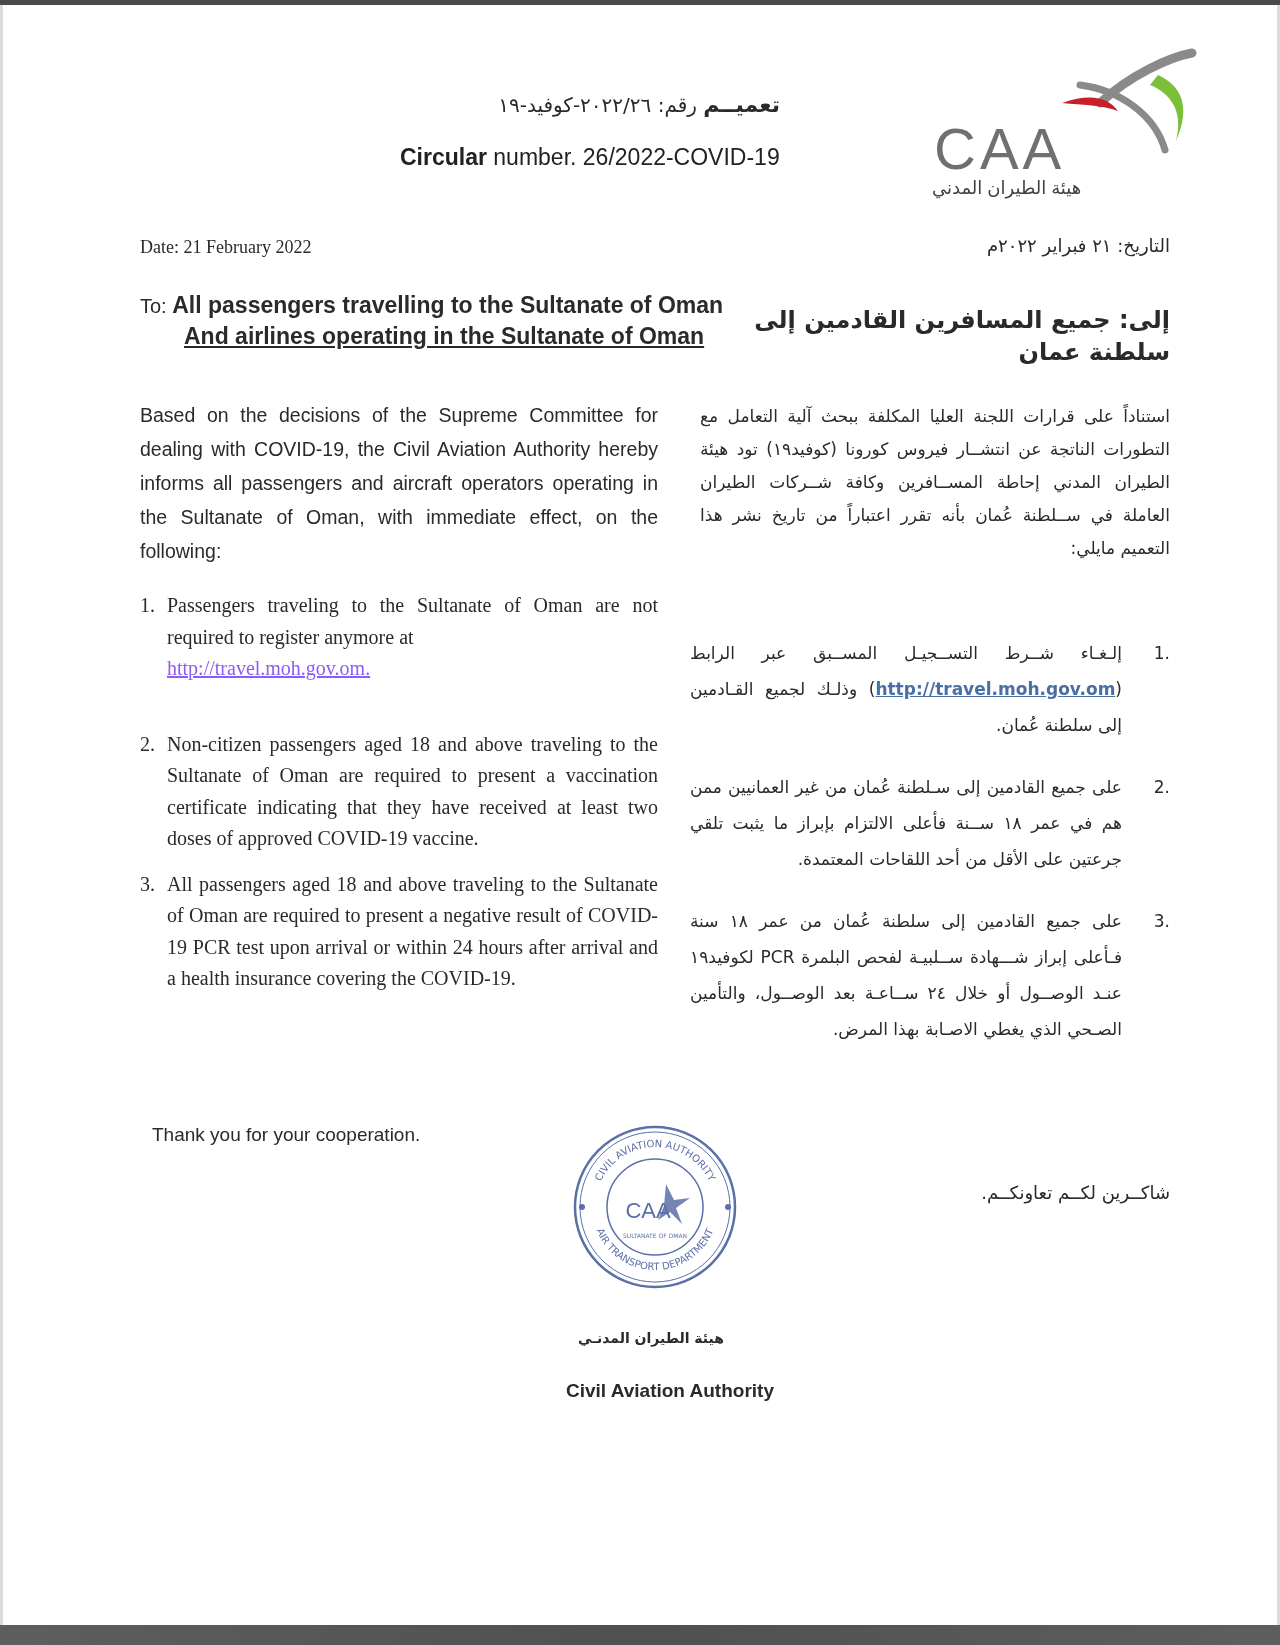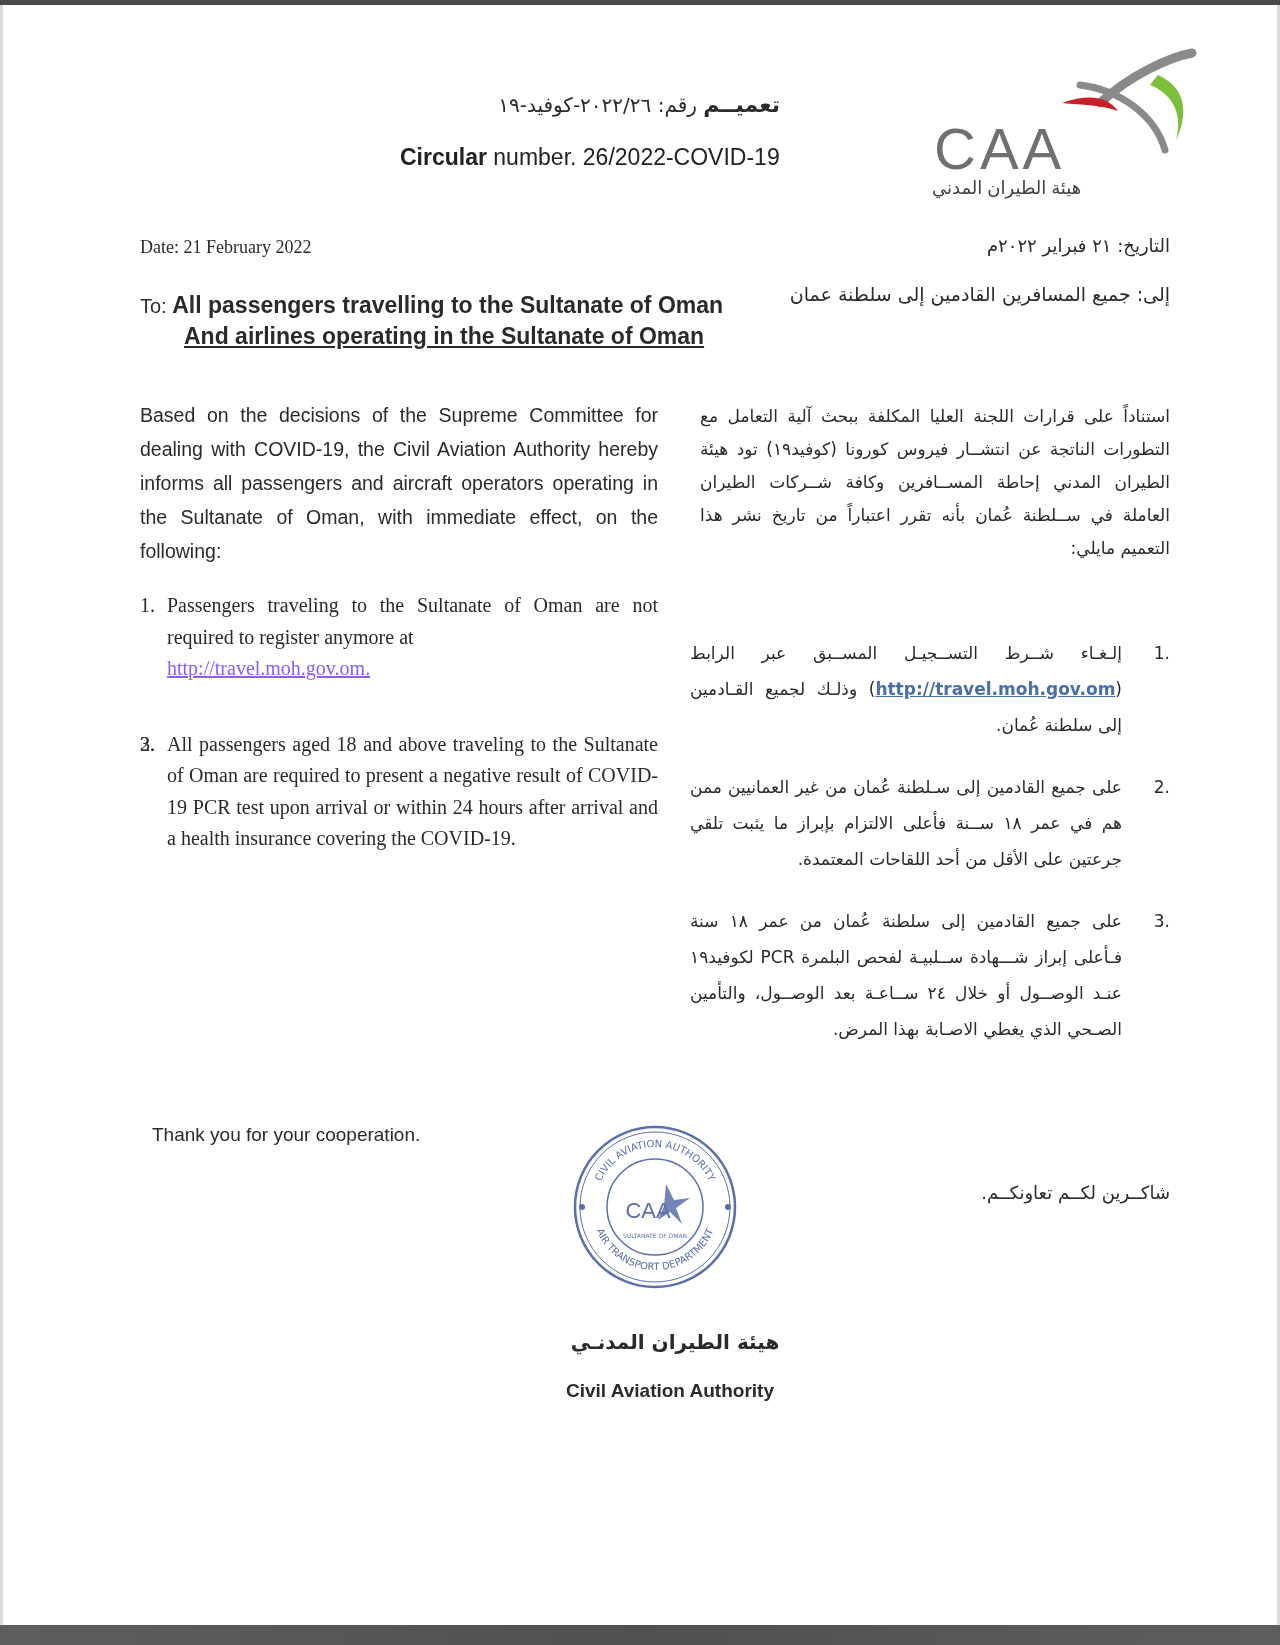--- a/index.html
+++ b/index.html
@@ -29,21 +29,21 @@
   .circ-en { left: 400px; top: 144px; font-size: 23px; color: #222; white-space: nowrap; }
   .circ-en b { font-weight: bold; }
 
   .date-en { left: 140px; top: 237px; font-size: 18px; font-family: Liberation Serif, serif; }
   .date-ar { right: 110px; top: 235px; font-size: 18px; }
 
   .to-en { left: 140px; top: 290px; font-size: 20px; line-height: 30px; }
   .to-en .lbl { font-weight: normal; }
   .to-en .l1, .to-en .l2 { font-weight: bold; font-size: 23px; }
   .to-en .l2 { text-decoration: underline; margin-left: 44px; display: inline-block; }
-  .to-ar { right: 110px; top: 278px; width: 420px; font-size: 19px; font-weight: normal; line-height: 32px; }
+  .to-ar { right: 110px; top: 304px; width: 420px; font-size: 24px; font-weight: bold; line-height: 32px; }
   .to-ar .l2 { text-decoration: underline; display: inline-block; margin-right: 36px; }
 
   .intro-en { left: 140px; top: 398px; width: 518px; font-size: 19.5px; line-height: 34px; text-align: justify; }
   .intro-ar { right: 110px; top: 400px; width: 470px; font-size: 17px; line-height: 33px; text-align: justify; }
 
   ol.items-en { position: absolute; left: 140px; top: 590px; width: 518px; margin: 0; padding: 0;
     list-style: none; font-size: 20px; line-height: 31.5px; }
   ol.items-en li { position: relative; padding-left: 27px; text-align: justify; }
   ol.items-en li .num { position: absolute; left: 0; top: 0; }
   ol.items-en a { color: #8b5cf6; text-decoration: underline; }
@@ -51,21 +51,21 @@
   .items-ar { position: absolute; right: 110px; top: 635px; width: 480px; margin: 0; padding: 0; list-style: none;
     font-size: 17px; line-height: 36px; }
   .items-ar li { position: relative; padding-right: 48px; text-align: justify; }
   .items-ar li .num { position: absolute; right: 0; top: 0; direction: ltr; }
   .items-ar a { color: #4a6fa5; text-decoration: underline; direction: ltr; unicode-bidi: embed; font-weight: bold; }
 
   .thanks-en { left: 152px; top: 1124px; font-size: 19px; }
   .thanks-ar { right: 110px; top: 1182px; font-size: 18px; }
 
   .stamp { left: 570px; top: 1122px; width: 170px; height: 170px; }
-  .sign-ar { left: 560px; top: 1330px; width: 230px; text-align: center; font-size: 20px; font-weight: bold; }
+  .sign-ar { left: 536px; top: 1330px; width: 230px; text-align: center; font-size: 14px; font-weight: bold; }
   .sign-en { left: 520px; top: 1380px; width: 300px; text-align: center; font-size: 19px; font-weight: bold; color: #2a2a2a; }
 </style>
 </head>
 <body>
 
 <div class="top-bar"></div>
 <div class="edge-l"></div>
 <div class="edge-r"></div>
 
 <div class="abs logo">
@@ -98,20 +98,21 @@
 <div class="abs ar intro-ar">استناداً على قرارات اللجنة العليا المكلفة ببحث آلية التعامل مع التطورات الناتجة عن انتشــار فيروس كورونا (كوفيد١٩) تود هيئة الطيران المدني إحاطة المســافرين وكافة شــركات الطيران العاملة في ســلطنة عُمان بأنه تقرر اعتباراً من تاريخ نشر هذا التعميم مايلي:</div>
 
 <ol class="items-en serif">
   <li style="margin-bottom:44px">
     <span class="num">1.</span>
     <span>Passengers traveling to the Sultanate of Oman are not required to register anymore at </span><br>
     <a>http://travel.moh.gov.om.</a>
   </li>
   <li style="margin-bottom:14px">
     <span class="num">2.</span>
+    <span>Non-citizen passengers aged 18 and above traveling to the Sultanate of Oman are required to present a vaccination certificate indicating that they have received at least two doses of approved COVID-19 vaccine.</span>
   </li>
   <li>
     <span class="num">3.</span>
     <span>All passengers aged 18 and above traveling to the Sultanate of Oman are required to present a negative result of COVID-19 PCR test upon arrival or within 24 hours after arrival and a health insurance covering the COVID-19.</span>
   </li>
 </ol>
 
 <ol class="items-ar ar">
   <li style="margin-bottom:26px">
     <span class="num">1.</span>

